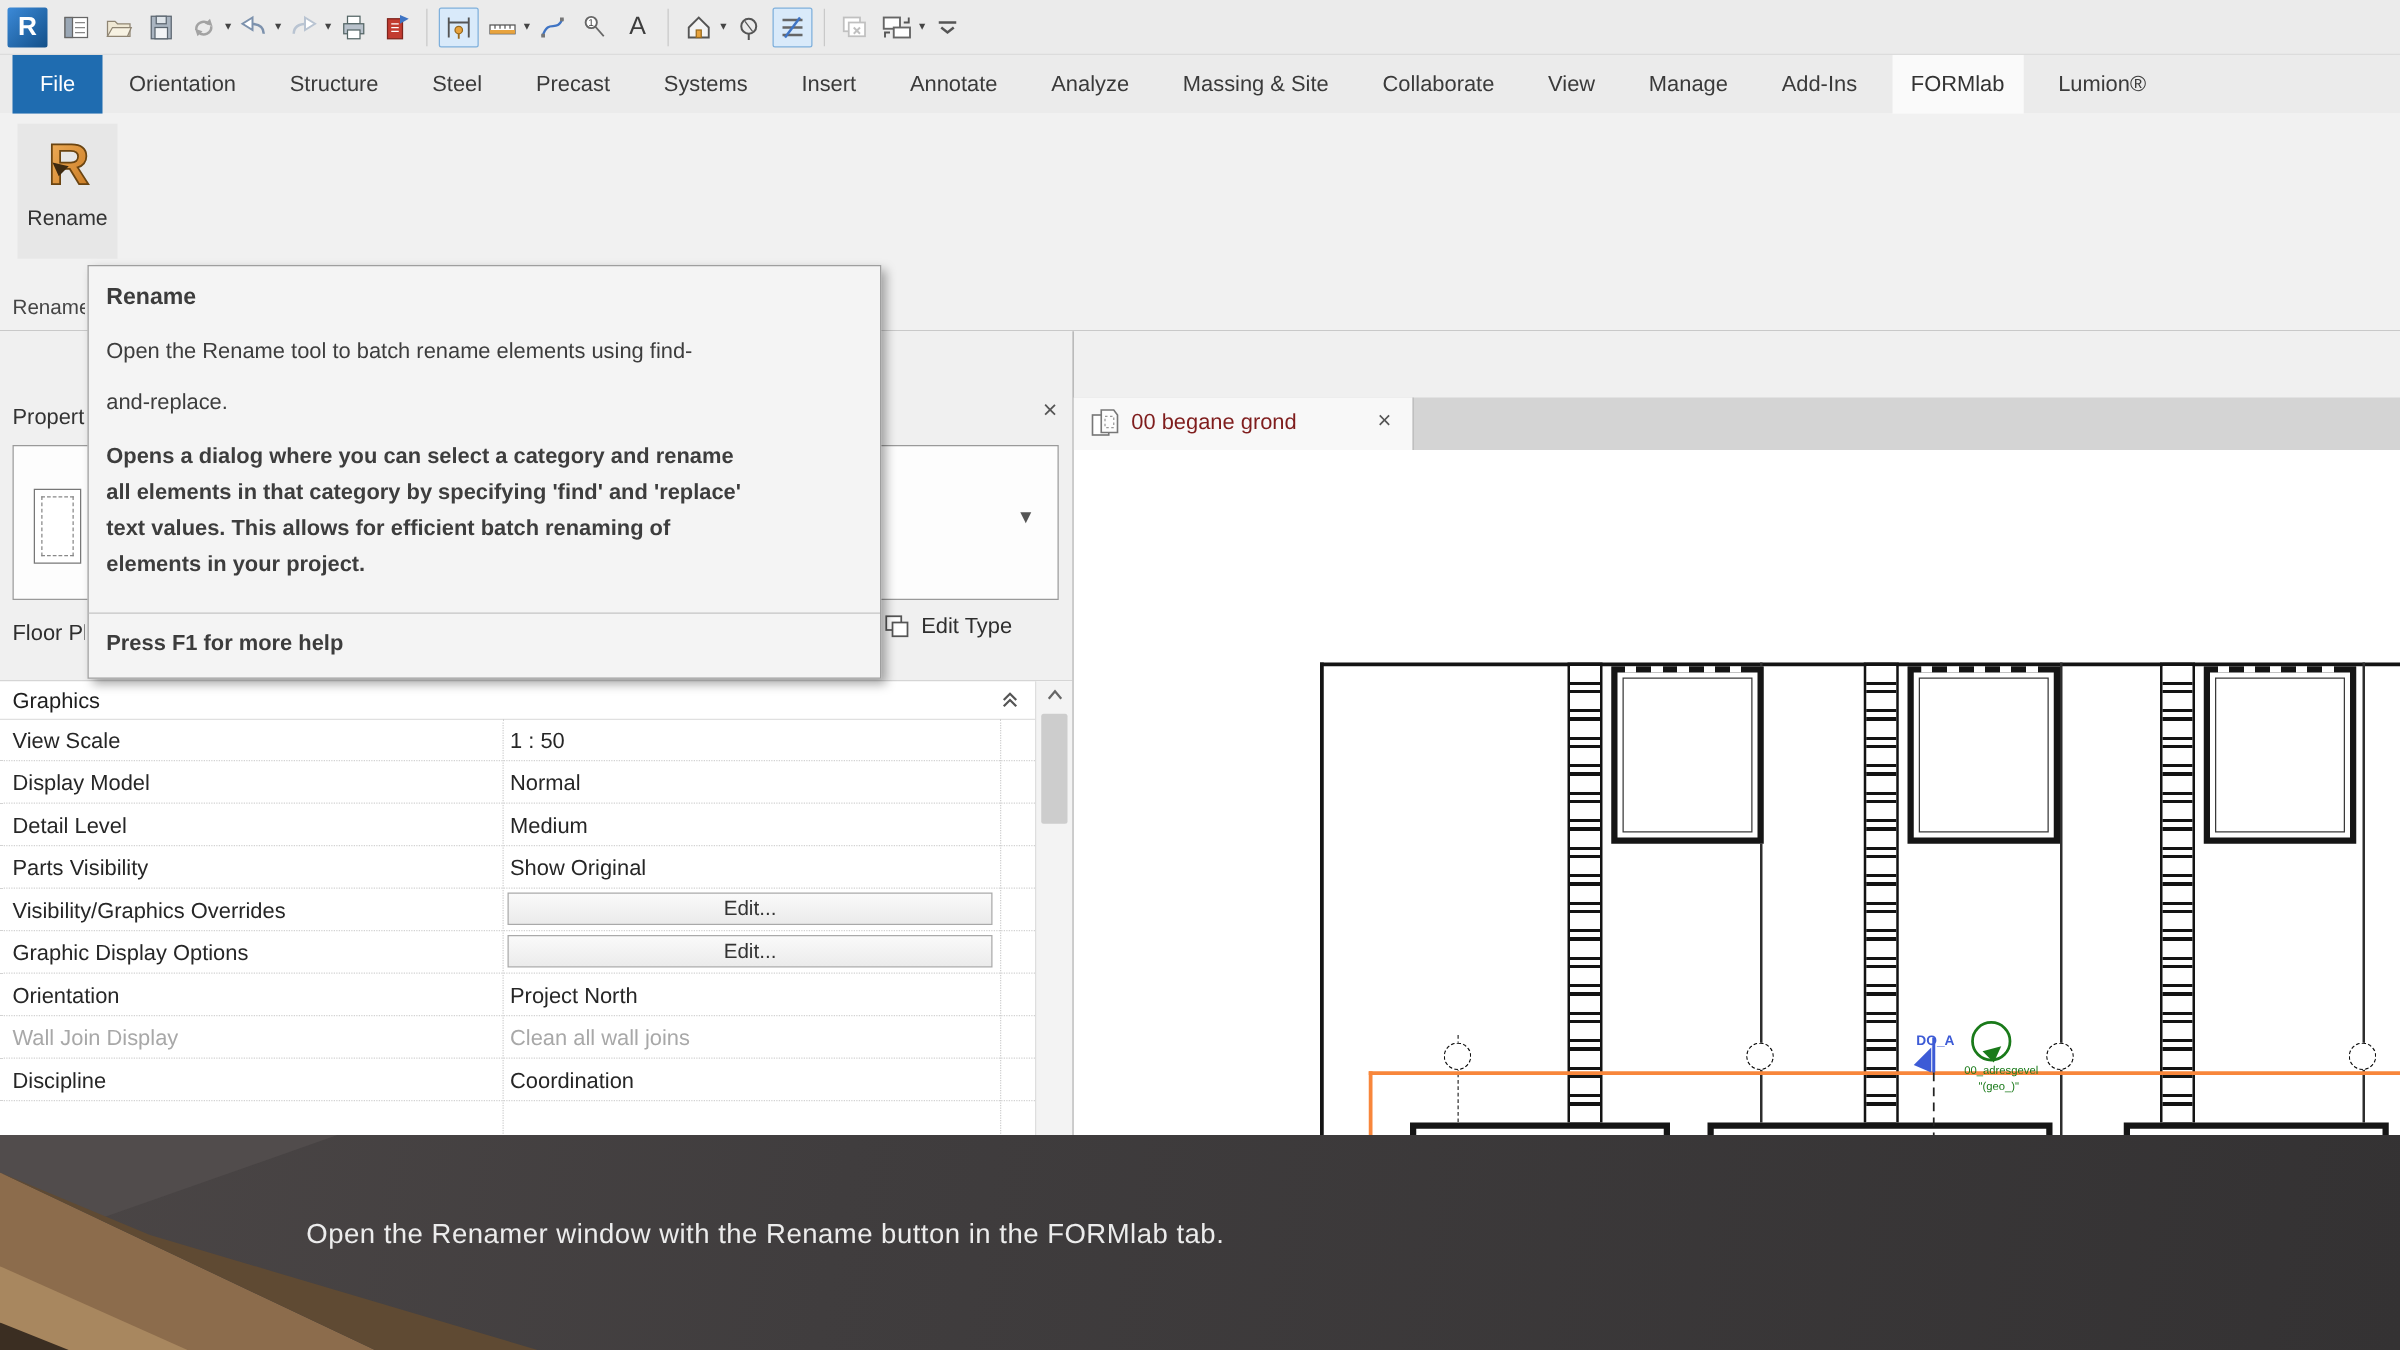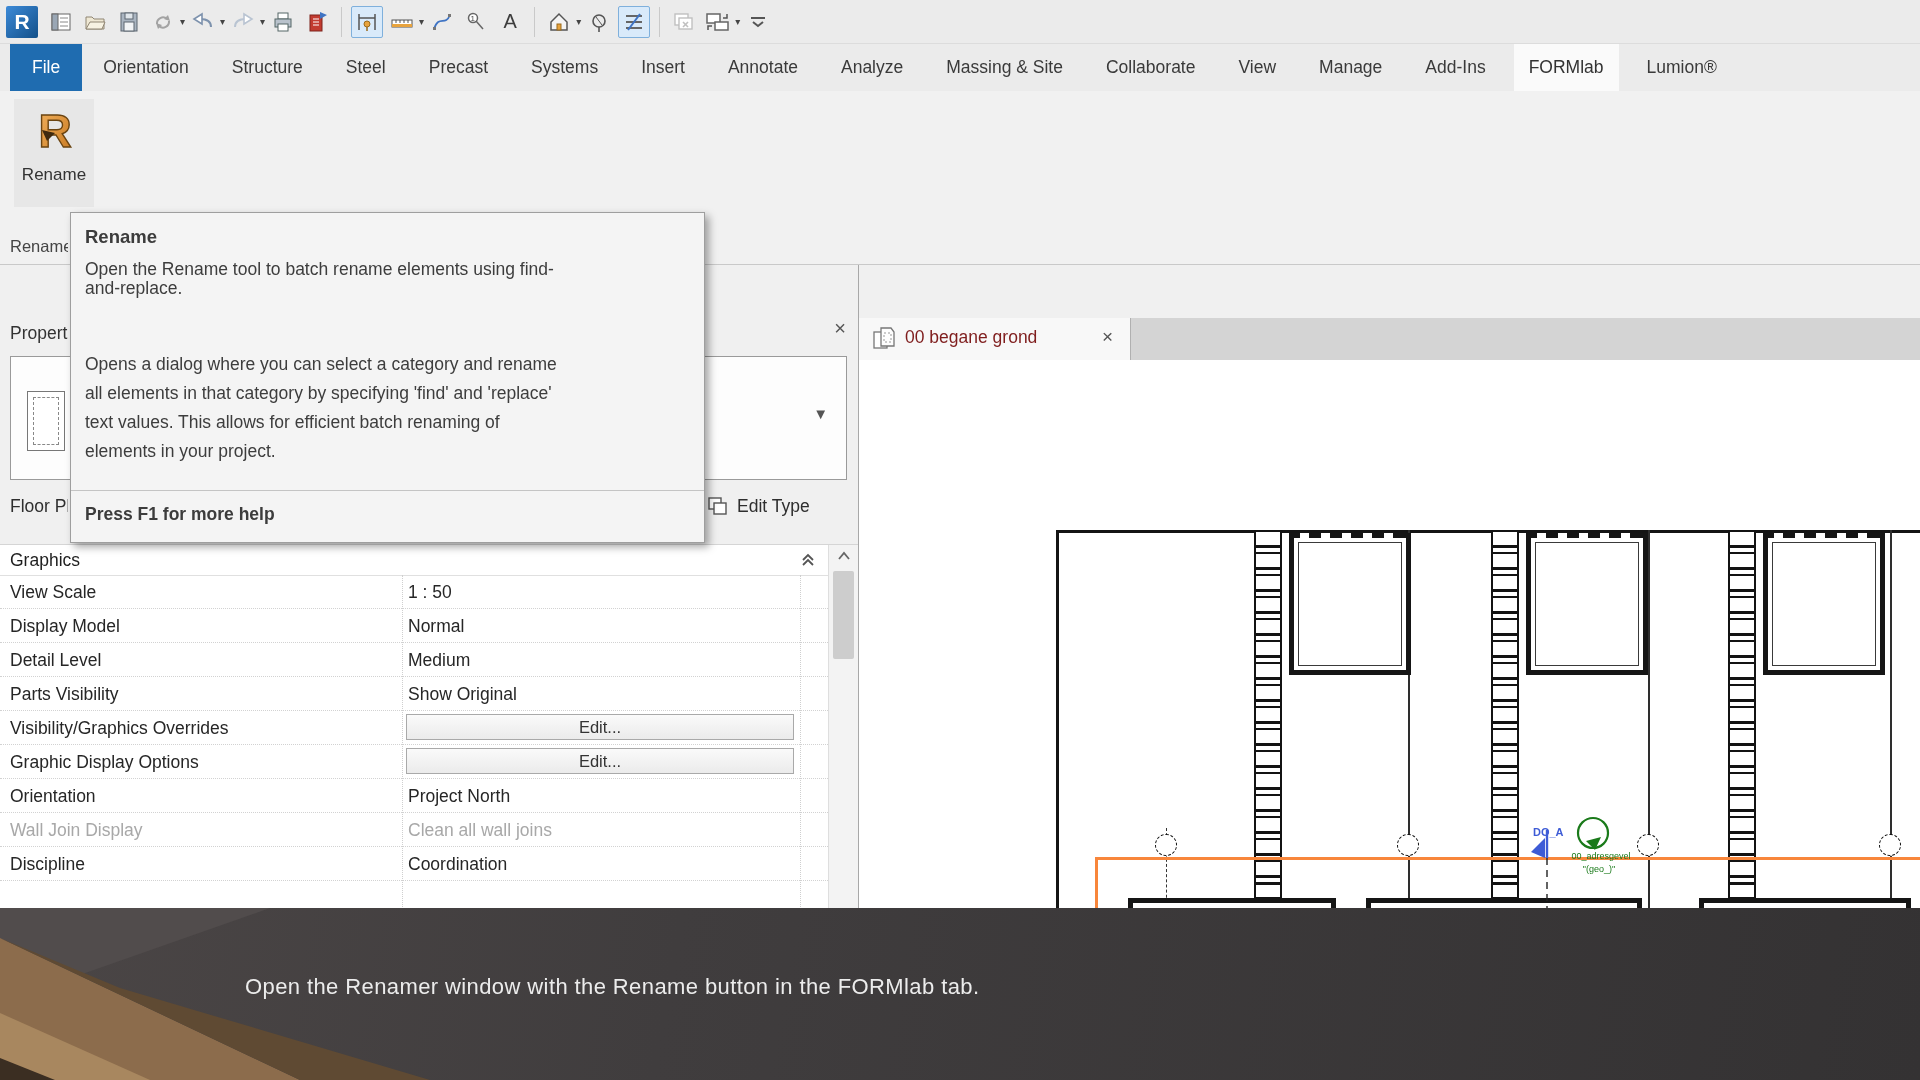--- a/index.html
+++ b/index.html
@@ -28,34 +28,34 @@
           border-bottom:1px solid #c9c9c9;box-sizing:border-box;}
   #rename-btn{position:absolute;left:14px;top:8px;width:80px;height:108px;background:#e7e7e7;
           display:flex;flex-direction:column;align-items:center;justify-content:flex-start;padding-top:6px;box-sizing:border-box;}
   #rename-btn span{font-size:17px;color:#333;margin-top:6px;}
   #panel-strip-label{position:absolute;left:10px;top:146px;width:58px;height:22px;overflow:hidden;
           font-size:16.5px;color:#454545;white-space:nowrap;}
   
   #tooltip{position:absolute;left:70px;top:212px;width:635px;height:331px;background:#f4f4f4;
            border:1px solid #9e9e9e;box-shadow:4px 4px 8px rgba(0,0,0,.35);z-index:99;box-sizing:border-box;}
   #tooltip .tt-title{position:absolute;left:14px;top:13px;font-size:18.5px;font-weight:bold;color:#3c3c3c;}
-  #tooltip .tt-body1{position:absolute;left:14px;top:47px;width:605px;font-size:17.5px;line-height:19px;color:#3d3d3d;white-space:pre-line;}
-  #tooltip .tt-body2{position:absolute;left:14px;top:137px;width:610px;font-size:17.5px;line-height:29px;color:#3d3d3d;white-space:pre-line;}
+  #tooltip .tt-body1{position:absolute;left:14px;top:47px;width:605px;font-size:17.5px;line-height:41px;color:#3d3d3d;white-space:pre-line;}
+  #tooltip .tt-body2{position:absolute;left:14px;top:137px;width:610px;font-size:17.5px;line-height:29px;color:#3d3d3d;white-space:pre-line;font-weight:bold;}
   #tooltip .tt-div{position:absolute;left:0;top:277px;width:100%;height:1px;background:#c4c4c4;}
   #tooltip .tt-foot{position:absolute;left:14px;top:291px;font-size:17.5px;font-weight:bold;color:#3c3c3c;}
   
   #props{position:absolute;left:0;top:265px;width:858px;height:643px;background:#f0f0f0;}
   #props-title{position:absolute;left:10px;top:58px;width:58px;overflow:hidden;font-size:17.5px;color:#333;white-space:nowrap;}
   #props-close{position:absolute;left:828px;top:52px;font-size:20px;color:#555;width:24px;text-align:center;}
   #type-selector{position:absolute;left:10px;top:91px;width:837px;height:124px;background:#fdfdfd;border:1px solid #9a9a9a;box-sizing:border-box;}
   #type-icon{position:absolute;left:16px;top:34px;width:36px;height:58px;border:1px solid #777;background:#fff;}
   #type-icon i{position:absolute;left:5px;top:5px;right:5px;bottom:5px;border:1px dashed #888;display:block;}
   #type-dd{position:absolute;right:18px;top:48px;font-size:15px;color:#555;}
   #floorplan-label{position:absolute;left:10px;top:231px;width:58px;overflow:hidden;font-size:17.5px;color:#2e2e2e;white-space:nowrap;}
-  #edit-type{position:absolute;left:706px;top:225px;width:140px;height:32px;display:flex;align-items:center;font-size:17.5px;color:#2e2e2e;}
+  #edit-type{position:absolute;left:706px;top:225px;width:140px;height:32px;display:flex;font-size:17.5px;color:#2e2e2e;}
   #edit-type svg{margin-right:7px;}
   #pgrid{position:absolute;left:0;top:279px;width:858px;height:364px;background:#fff;border-top:1px solid #d5d5d5;}
   #pgrid .vdot1{position:absolute;left:402px;top:30px;bottom:0;width:0;border-left:1px dotted #cfcfcf;}
   #pgrid .vdot2{position:absolute;left:800px;top:30px;bottom:0;width:0;border-left:1px dotted #cfcfcf;}
   #sect-row{position:absolute;left:0;top:0;width:828px;height:30px;border-bottom:1px solid #e0e0e0;}
   #sect-row b{position:absolute;left:10px;top:5px;font-size:17.5px;font-weight:normal;color:#1e1e1e;}
   #collapse-chev{position:absolute;left:800px;top:7px;}
   #rows{position:absolute;left:0;top:30px;width:828px;}
   .prow{position:relative;height:33px;border-bottom:1px dotted #d2d2d2;}
   .plabel{position:absolute;left:10px;top:7px;font-size:17.5px;color:#262626;white-space:pre;}

